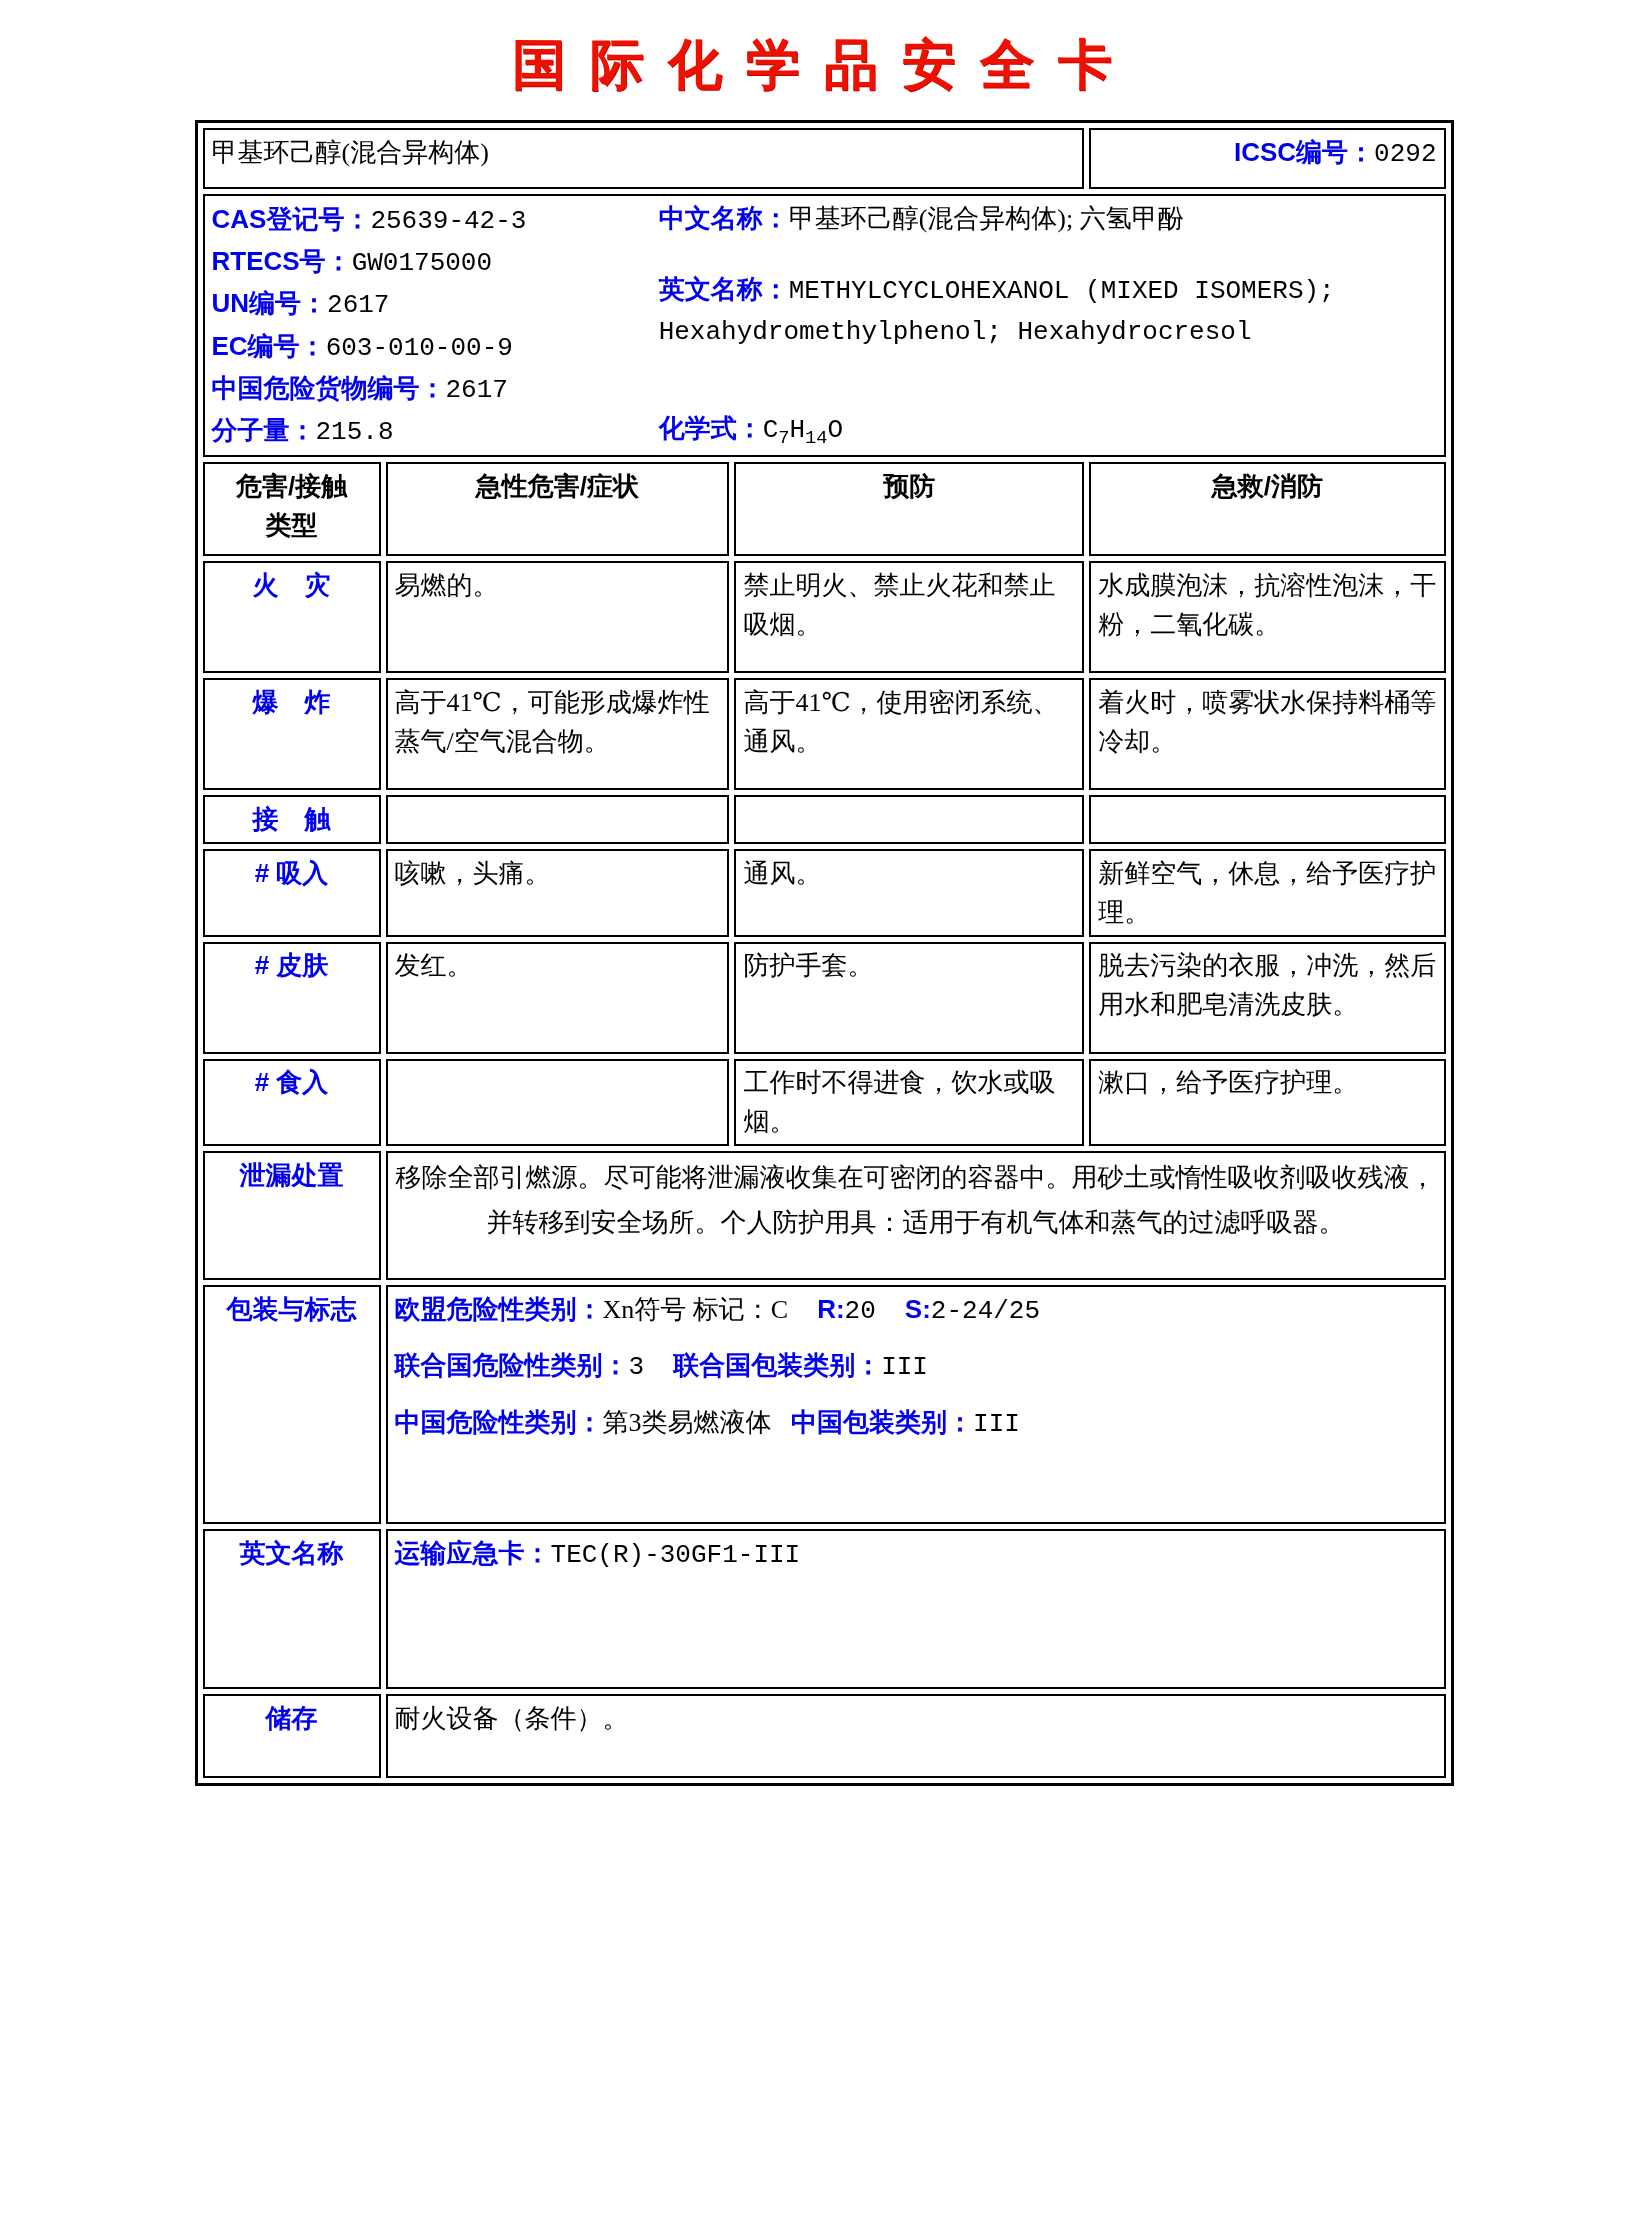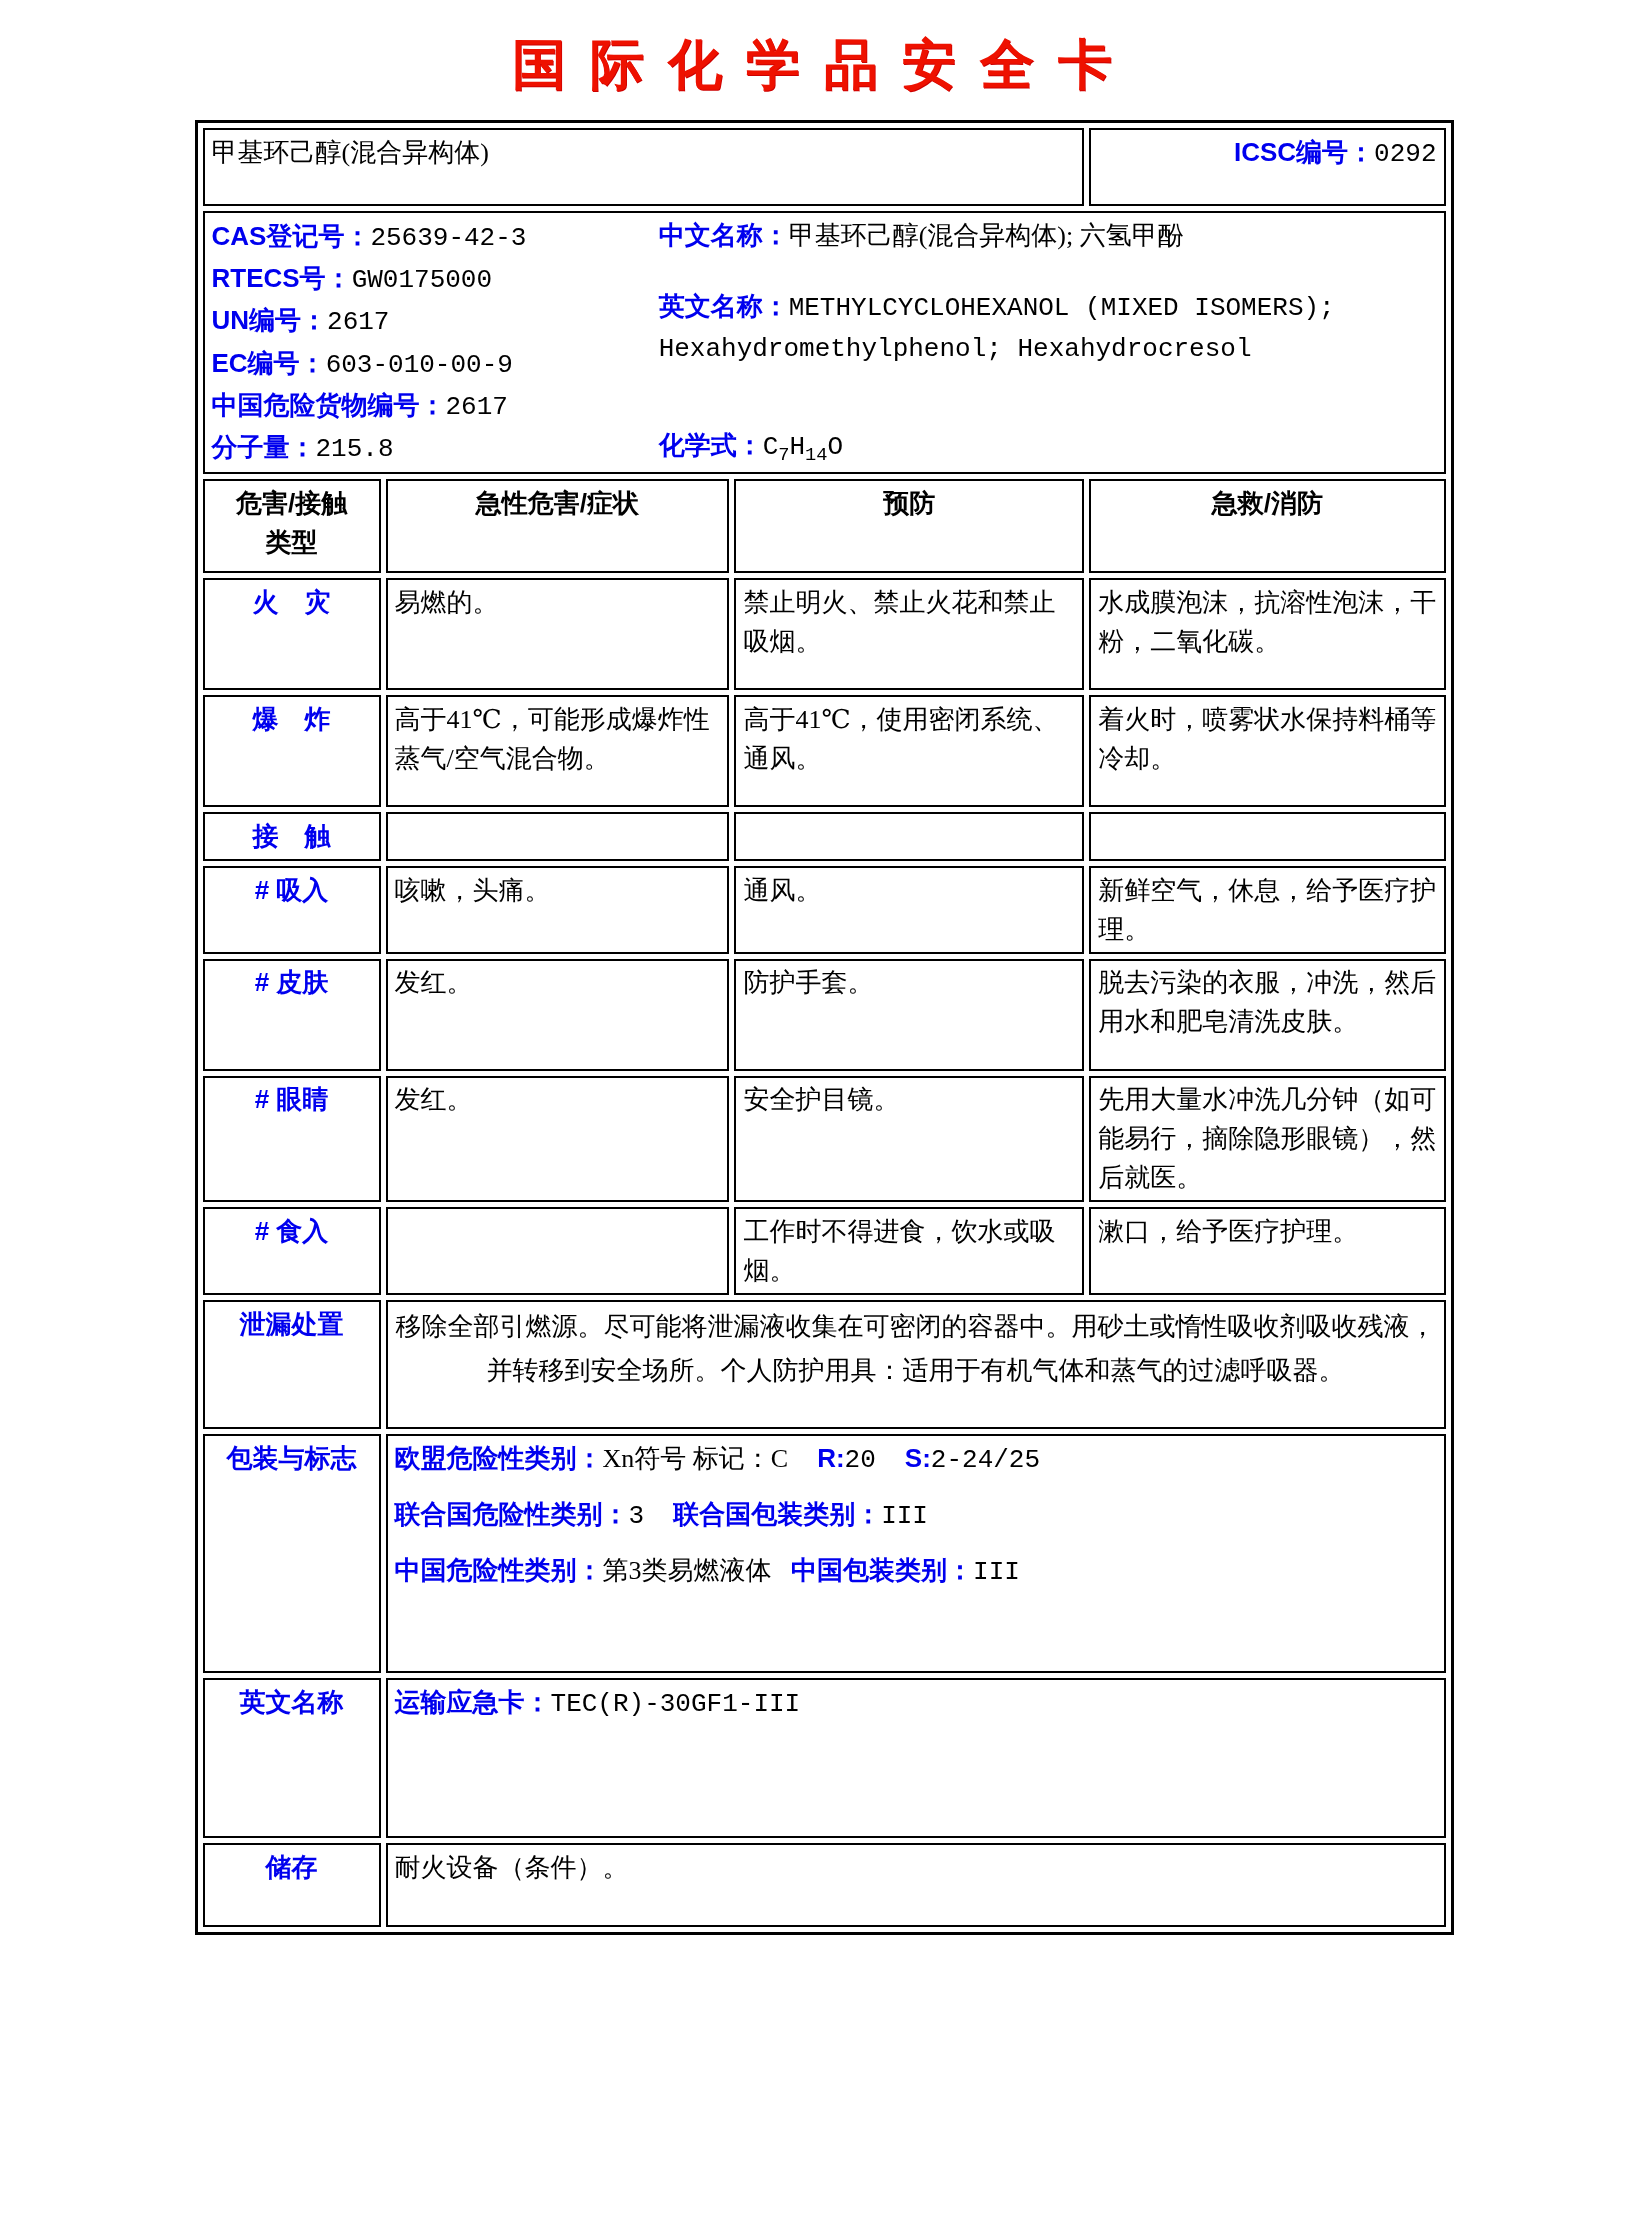--- a/index.html
+++ b/index.html
@@ -76,21 +76,21 @@
 
 <table class="card">
   <colgroup>
     <col style="width:14.5%">
       <col style="width:28%">
       <col style="width:28.5%">
       <col style="width:29%">
   </colgroup>
 
   <tbody>
-      <tr style="height:78px">
+      <tr style="height:61px">
     <td colspan="3" class="name-cell">甲基环己醇(混合异构体)</td>
     <td class="icsc-cell">
       <span class="lbl">ICSC编号：</span><span class="val lat">0292</span>
     </td>
   </tr>
 
   <tr style="height:251px">
     <td colspan="4">
       <div class="ids-flex">
         <div class="ids-left">
@@ -152,26 +152,20 @@
     <td>新鲜空气，休息，给予医疗护理。</td>
   </tr>
 
   <tr style="height:112px">
     <td class="rowlab"># 皮肤</td>
     <td>发红。</td>
     <td>防护手套。</td>
     <td>脱去污染的衣服，冲洗，然后用水和肥皂清洗皮肤。</td>
   </tr>
 
-  <tr style="height:110px">
-    <td class="rowlab"># 眼睛</td>
-    <td>发红。</td>
-    <td>安全护目镜。</td>
-    <td>先用大量水冲洗几分钟（如可能易行，摘除隐形眼镜），然后就医。</td>
-  </tr>
 
   <tr style="height:73px">
     <td class="rowlab"># 食入</td>
     <td></td>
     <td>工作时不得进食，饮水或吸烟。</td>
     <td>漱口，给予医疗护理。</td>
   </tr>
 
   <tr style="height:129px">
     <td class="rowlab">泄漏处置</td>

